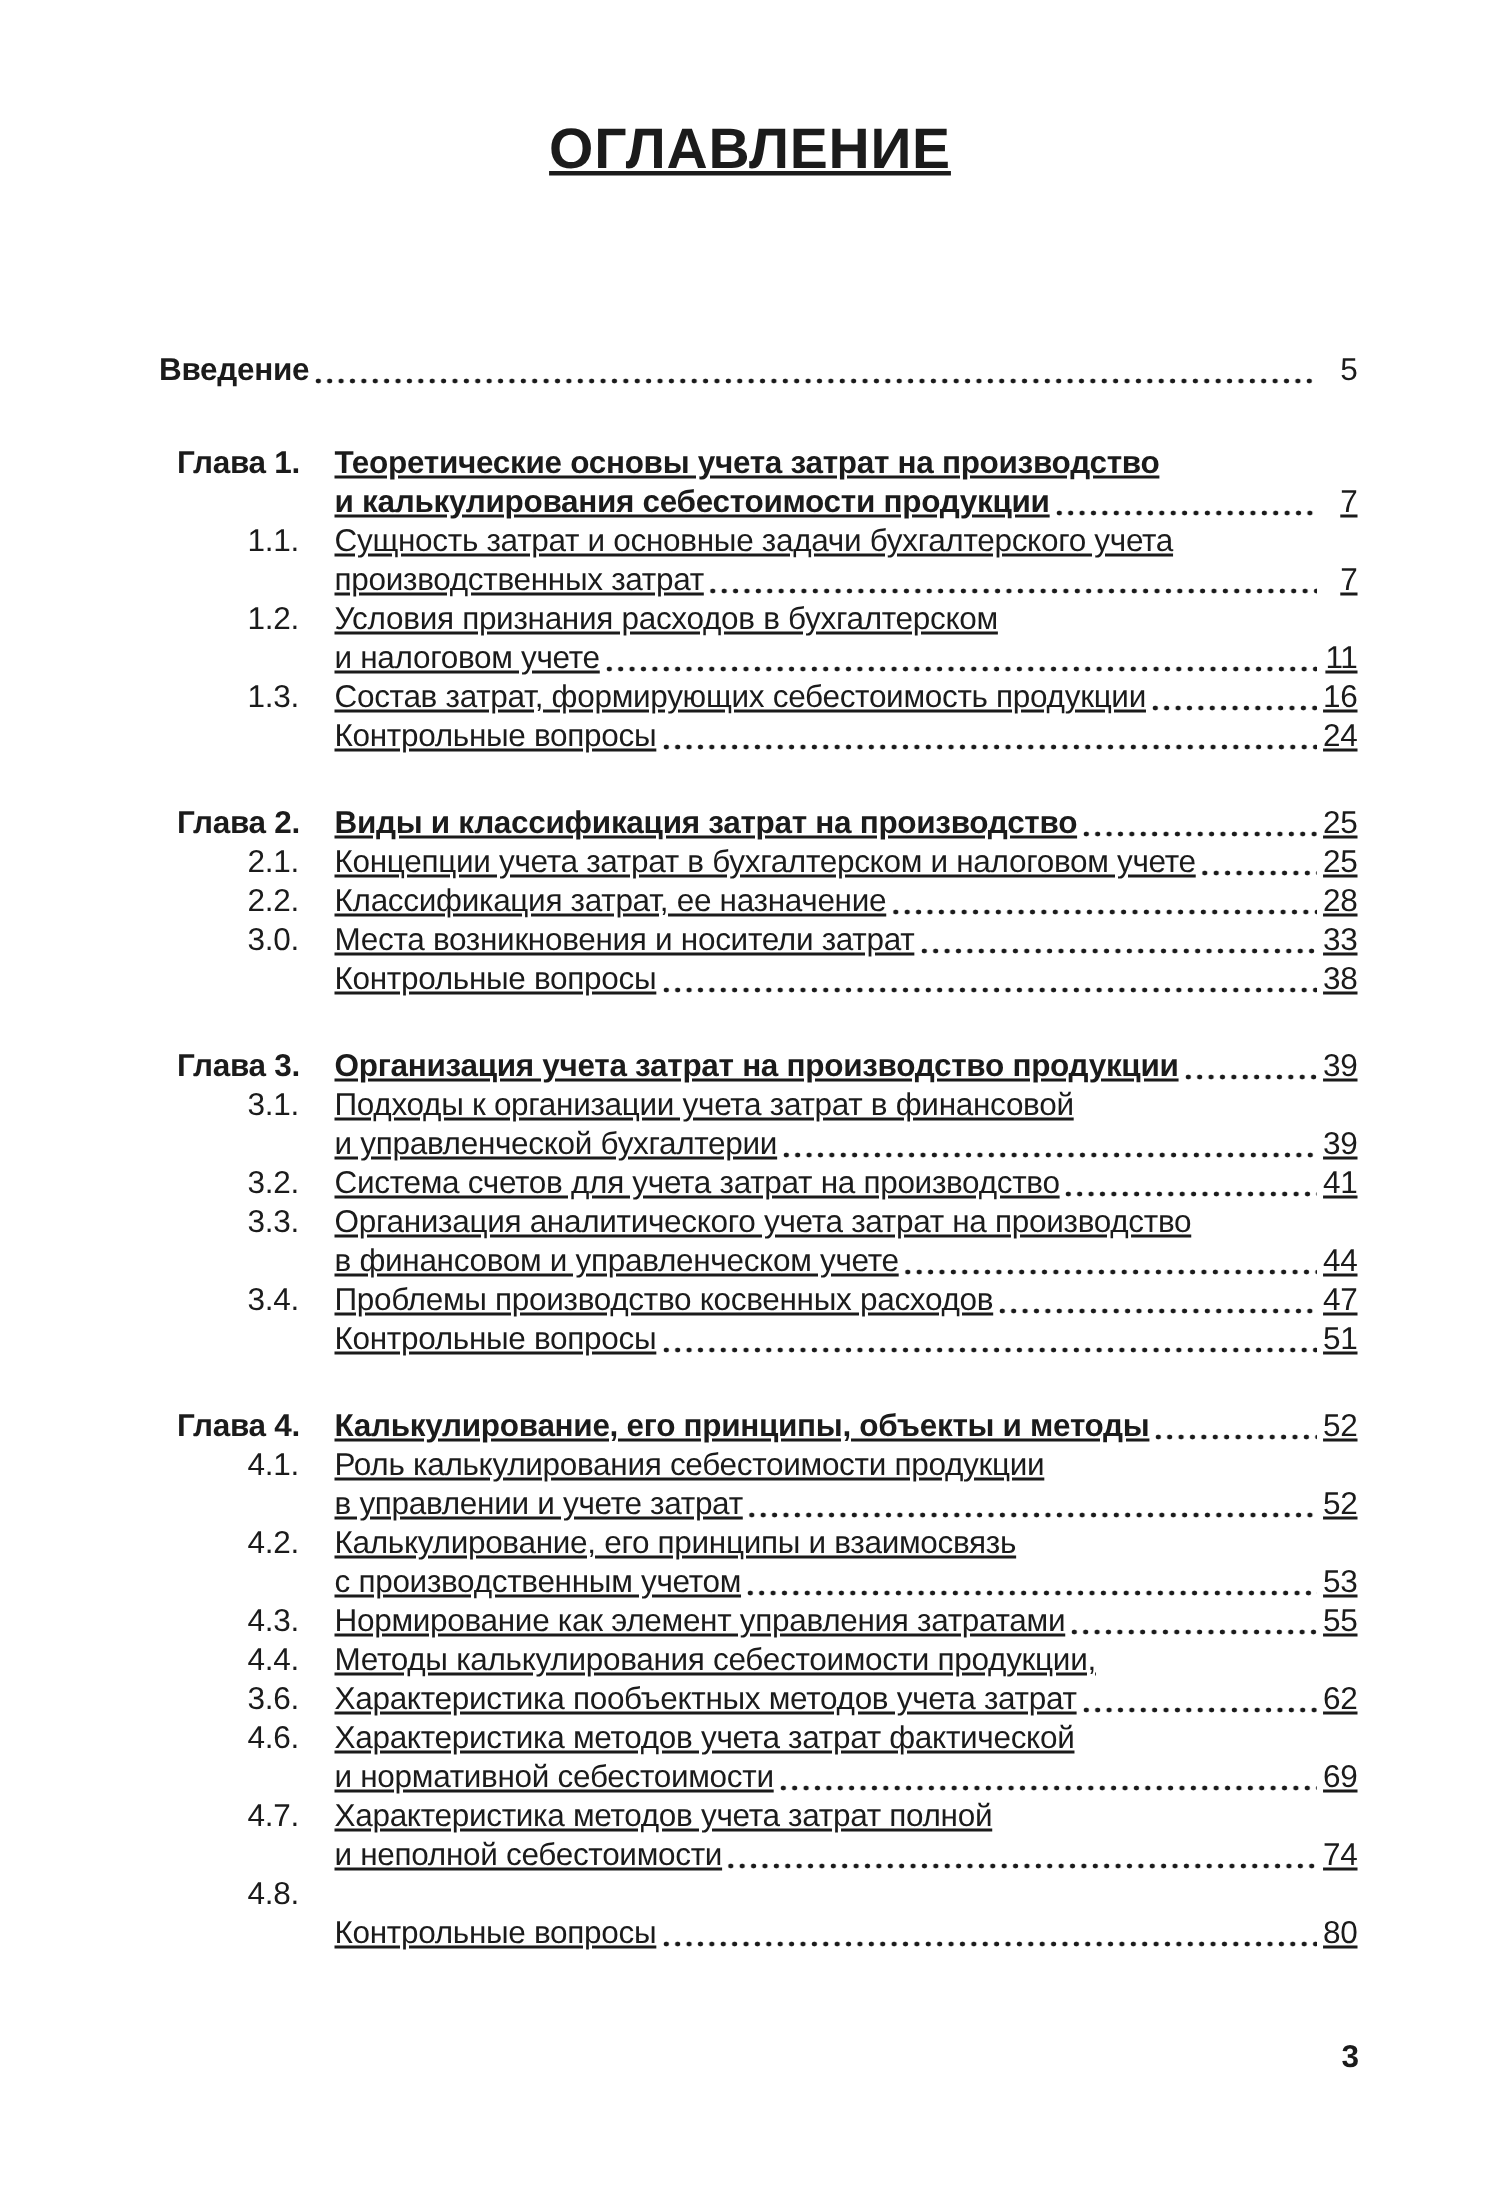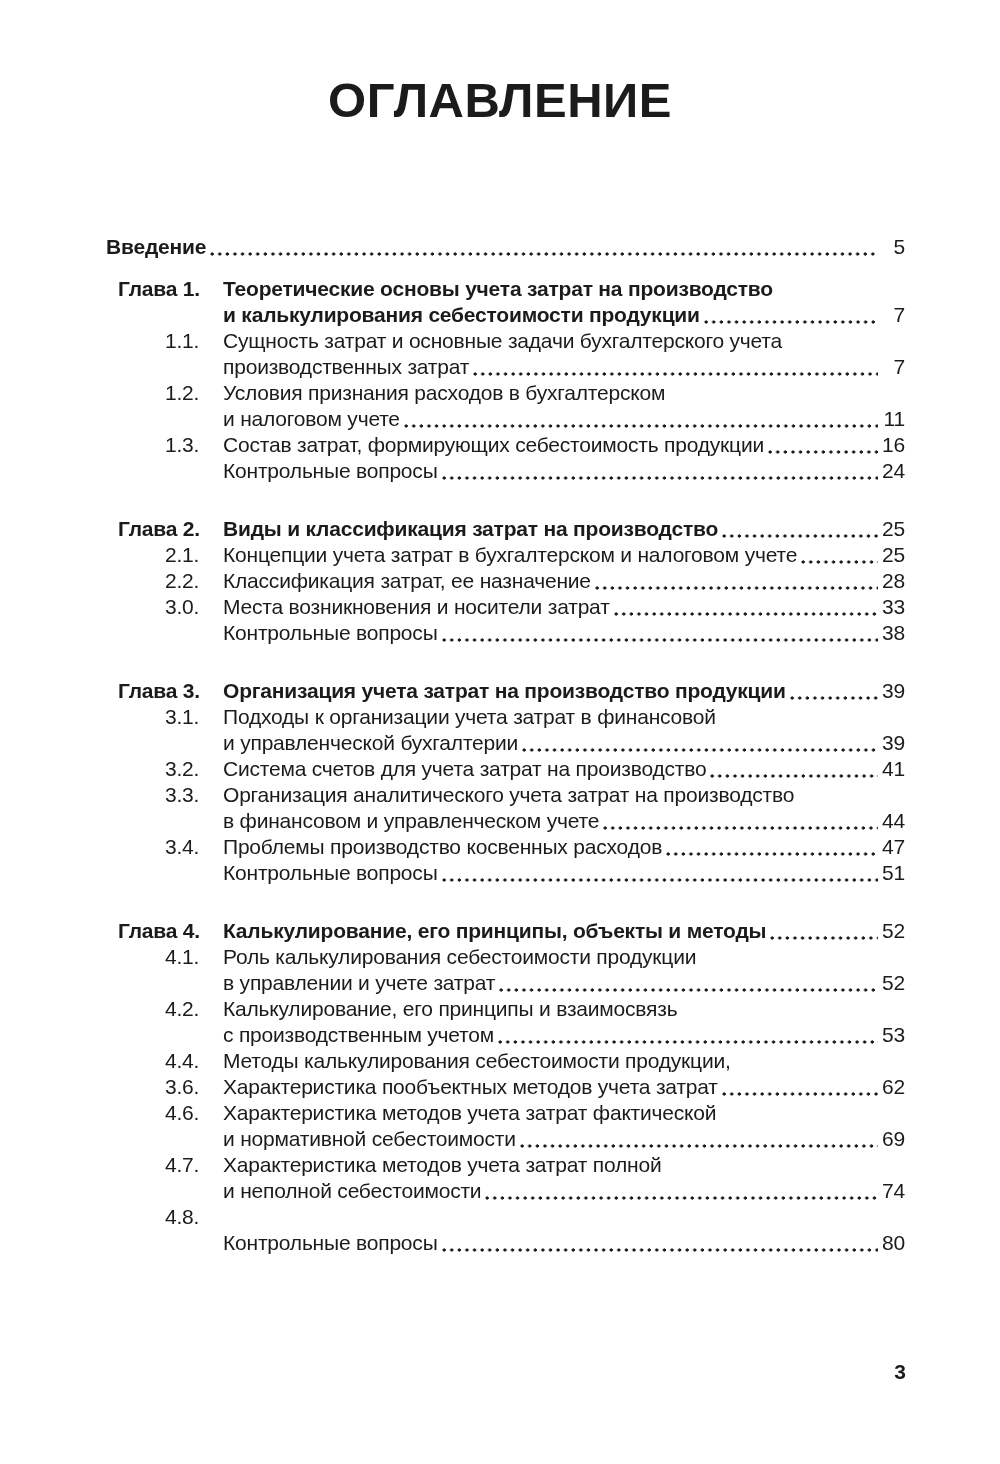--- a/index.html
+++ b/index.html
@@ -12,41 +12,42 @@
     margin: 0 auto;
     background: #ffffff;
     color: #1b1b1b;
     font-family: "Liberation Sans", "DejaVu Sans", sans-serif;
     overflow: hidden;
   }
   .doc-title {
     margin: 0;
     padding-top: 78px;
     text-align: center;
-    font-size: 49px;
+    font-size: 38px;
     line-height: 44px;
     font-weight: 700;
     letter-spacing: 0.5px;
+    text-decoration: underline;
   }
   .toc {
     padding: 0 95px 0 106px;
   }
   .entry {
     display: flex;
     align-items: baseline;
     font-size: 21px;
     line-height: 26px;
     letter-spacing: -0.2px;
   }
   .entry .label {
     flex: 0 0 117px;
   }
   .entry .label.chap { padding-left: 12px; font-weight: 700; }
   .entry .label.sub  { padding-left: 59px; }
-  .entry .body { flex: 1 1 auto; min-width: 0; }
+  .entry .body { flex: 1 1 auto; min-width: 0; text-decoration: underline; }
   .line { line-height: 26px; }
   .lastline { display: flex; align-items: baseline; }
   .txt { white-space: nowrap; }
   .b { font-weight: 700; }
   .leader {
     flex: 1 1 auto;
     min-width: 18px;
     height: 18px;
     align-self: flex-end;
     margin: 0 3px 0 4px;
@@ -55,21 +56,21 @@
     background-repeat: repeat-x;
     background-position: left 0px bottom 4px;
   }
   .pg {
     flex: 0 0 auto;
     min-width: 24px;
     text-align: right;
   }
   .intro { margin-top: 112px; }
   .chapter { margin-top: 32px; }
-  .chapter.first { margin-top: 16px; }
+  .chapter.first { margin-top: 36px; }
   .footer-pg {
     position: absolute;
     top: 1360px;
     right: 94px;
     font-size: 21px;
     font-weight: 700;
   }
 </style>
 </head>
 <body>
@@ -302,20 +303,30 @@
         <div class="body">
           <div class="line">Калькулирование, его принципы и взаимосвязь</div>
           <div class="lastline">
             <span class="txt">с производственным учетом</span>
             <span class="leader"></span>
             <span class="pg">53</span>
           </div>
         </div>
       </div>
 
+      <div class="entry">
+        <span class="label sub">4.3.</span>
+        <div class="body">
+          <div class="lastline">
+            <span class="txt">Нормирование как элемент управления затратами</span>
+            <span class="leader"></span>
+            <span class="pg">55</span>
+          </div>
+        </div>
+      </div>
 
       <div class="entry">
         <span class="label sub">4.4.</span>
         <div class="body">
           <div class="line">Методы калькулирования себестоимости продукции,</div>
         </div>
       </div>
 
       <div class="entry">
         <span class="label sub">3.6.</span>

